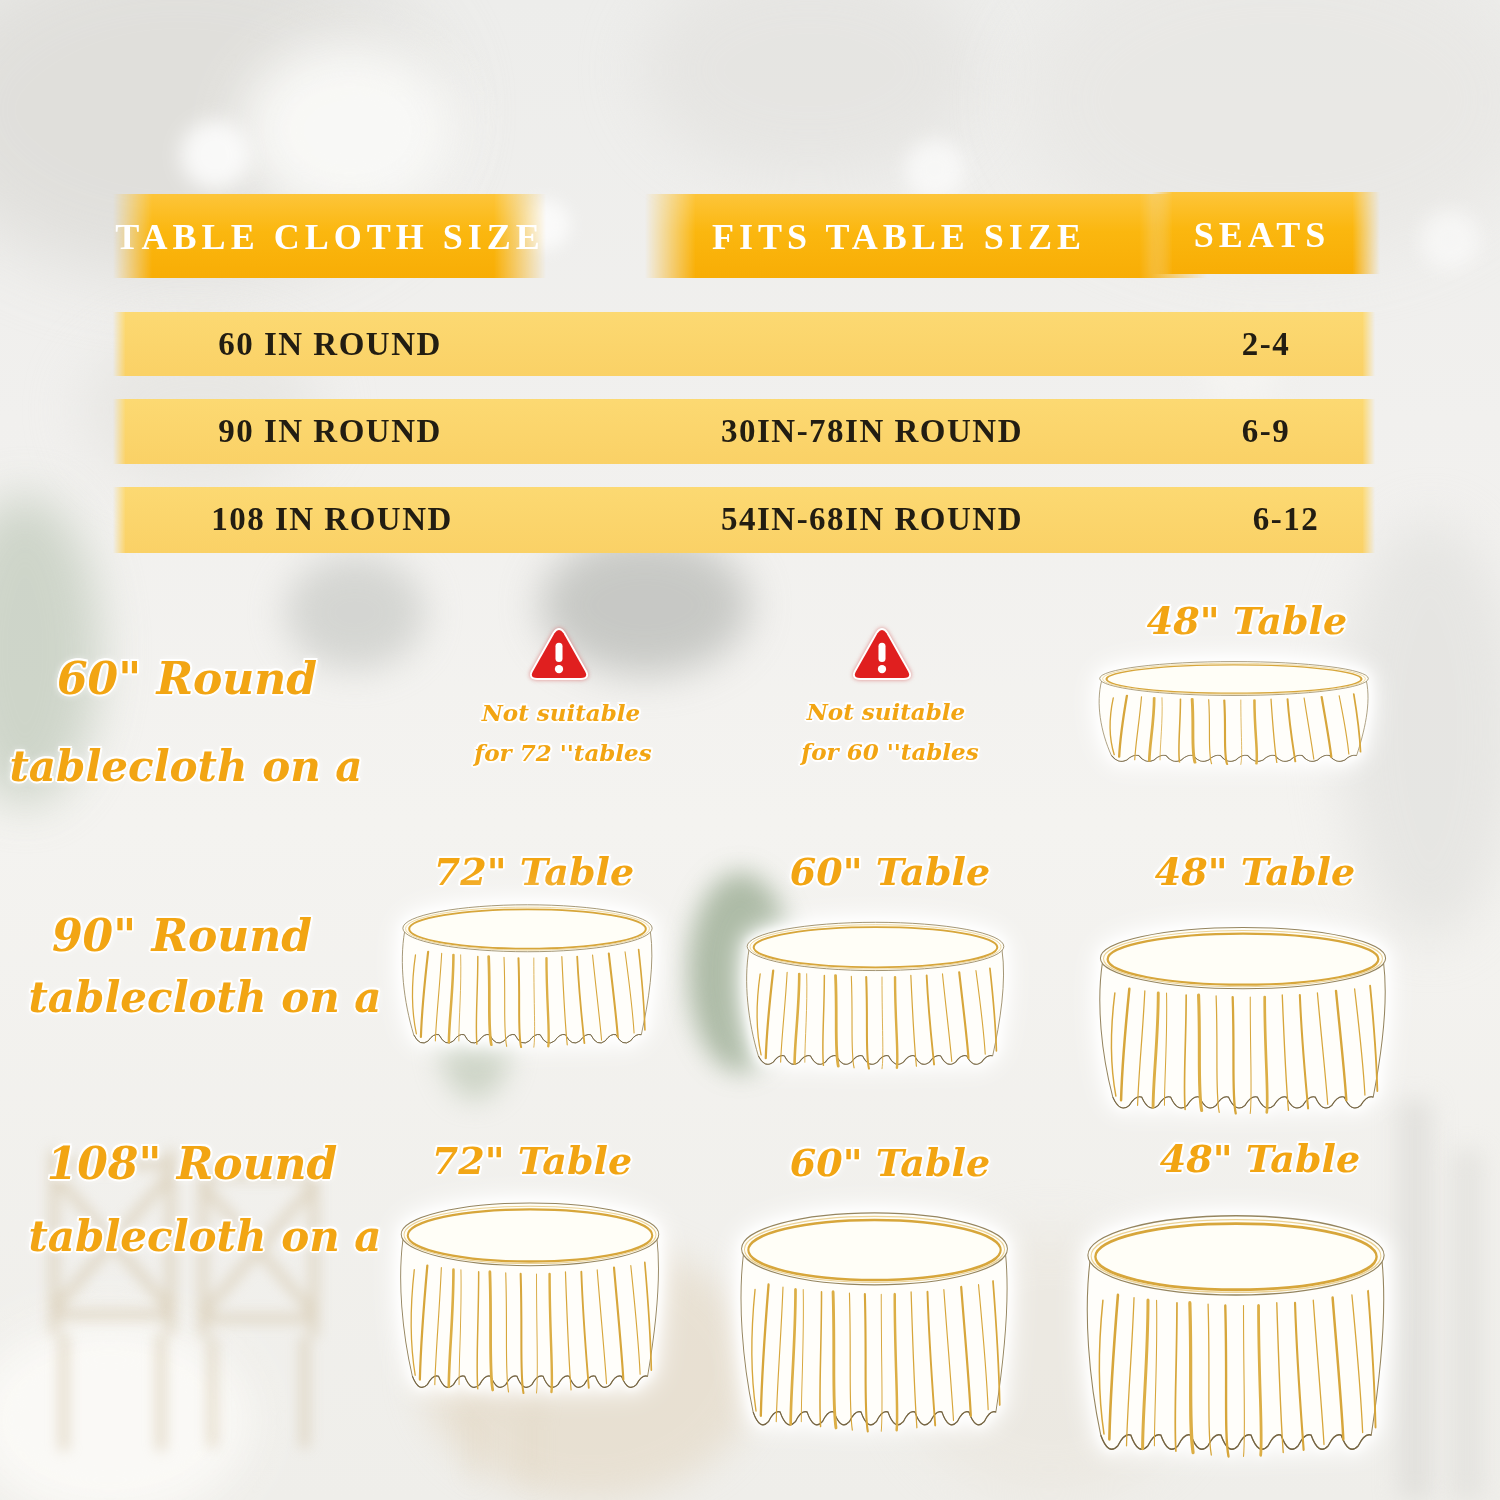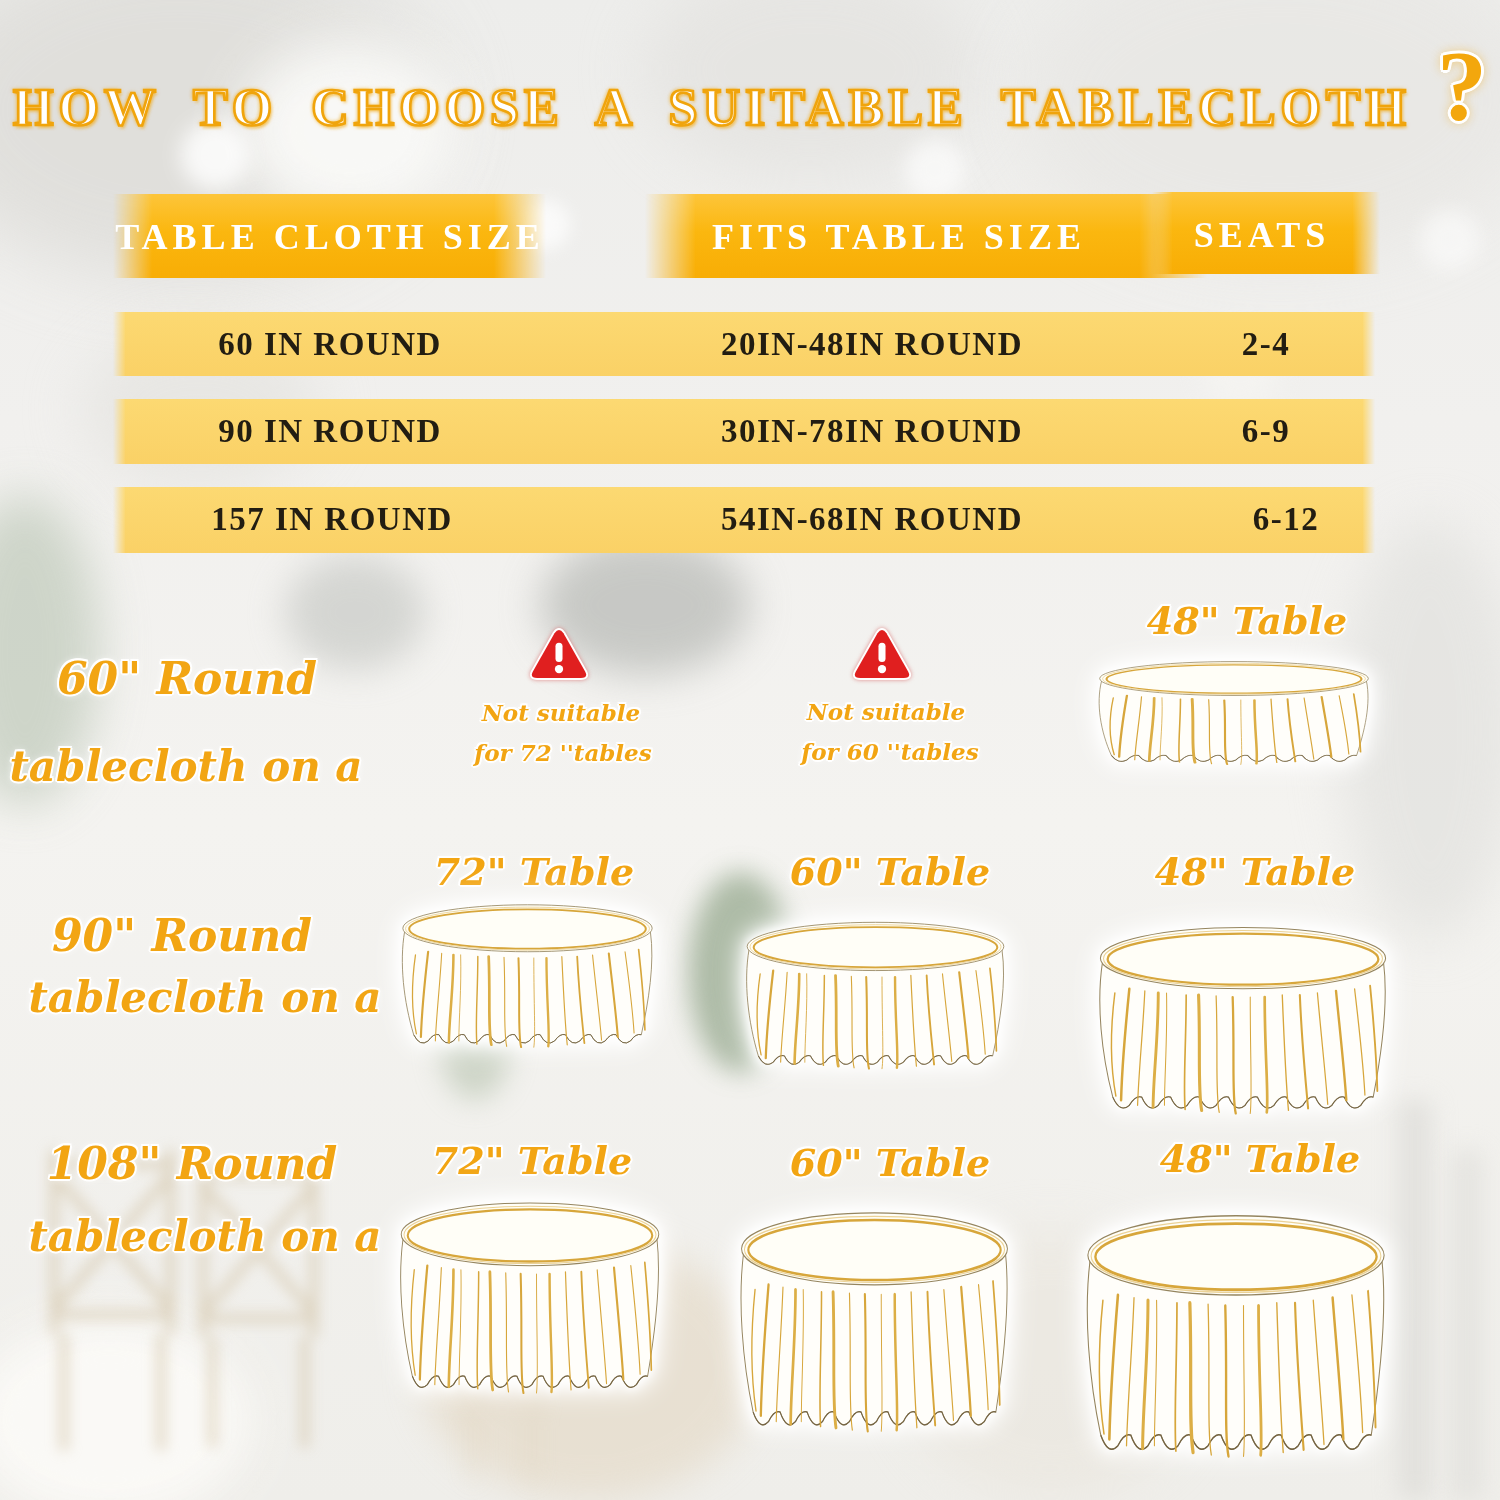--- a/index.html
+++ b/index.html
@@ -149,44 +149,40 @@
         <ellipse cx="150" cy="54.5" rx="135" ry="27.5" fill="none" stroke="#e6c77e" stroke-width="1" opacity=".8"></ellipse>
       </g>
       <g id="warnSym">
         <path d="M43,12 Q50,2 57,12 L91,72 Q96,82 84,82 L16,82 Q4,82 9,72 Z" fill="#e01f1f" stroke="#ffffff" stroke-width="6" paint-order="stroke" stroke-linejoin="round"></path>
         <rect x="44.5" y="27" width="11" height="30" rx="5.5" fill="#ffffff"></rect>
         <circle cx="50" cy="68" r="6.5" fill="#ffffff"></circle>
       </g>
     </defs>
   </svg>
 
-  <div class="title-wrap">
-    <span class="title-text">HOW TO CHOOSE A SUITABLE TABLECLOTH</span><span class="title-qmark">?</span>
-  </div>
 
   <div class="hbar" style="left:113px;top:194px;width:433px;"></div>
   <div class="hbar" style="left:645px;top:194px;width:562px;"></div>
   <div class="hbar" style="left:1152px;top:192px;width:228px;height:82px;"></div>
   <div class="htext" style="left:330px;top:237px;">TABLE CLOTH SIZE</div>
   <div class="htext" style="left:899px;top:237px;">FITS TABLE SIZE</div>
   <div class="htext" style="left:1262px;top:235px;">SEATS</div>
 
   <div class="rowbar" style="top:312px;height:64px;"></div>
   <div class="rowbar" style="top:399px;height:65px;"></div>
   <div class="rowbar" style="top:487px;height:66px;"></div>
 
   <div class="cell" style="left:330px;top:344px;">60 IN ROUND</div>
-  <div class="cell" style="left:872px;top:344px;">20IN-48IN ROUND</div>
   <div class="cell" style="left:1266px;top:344px;">2-4</div>
 
   <div class="cell" style="left:330px;top:431px;">90 IN ROUND</div>
   <div class="cell" style="left:872px;top:431px;">30IN-78IN ROUND</div>
   <div class="cell" style="left:1266px;top:431px;">6-9</div>
 
-  <div class="cell" style="left:332px;top:519px;">157 IN ROUND</div>
+  <div class="cell" style="left:332px;top:519px;">108 IN ROUND</div>
   <div class="cell" style="left:872px;top:519px;">54IN-68IN ROUND</div>
   <div class="cell" style="left:1266px;top:519px;margin-left:20px;">6-12</div>
 
   <div class="gold sec-l1" style="left:187px;top:678px;">60" Round</div>
   <div class="gold sec-l2" style="left:186px;top:766px;">tablecloth on a</div>
 
   <svg class="warn-icon" style="left:527px;top:625px;" width="64" height="60" viewBox="0 0 100 92">
       <use href="#warnSym"></use>
     </svg>
   <div class="gold warn-text" style="left:561px;top:712px;">Not suitable</div>

